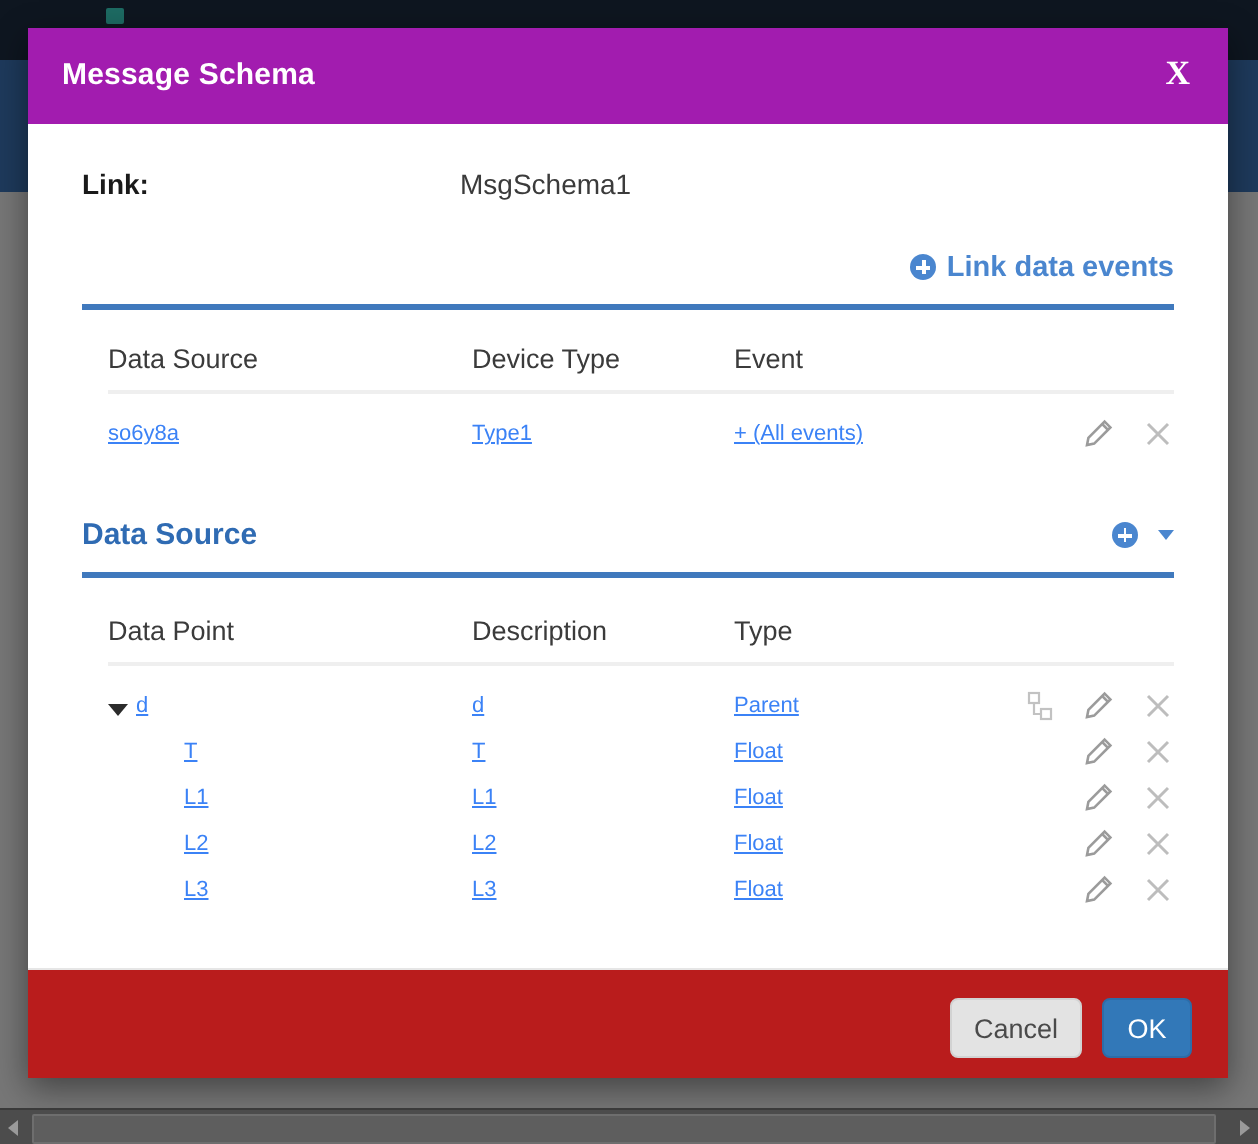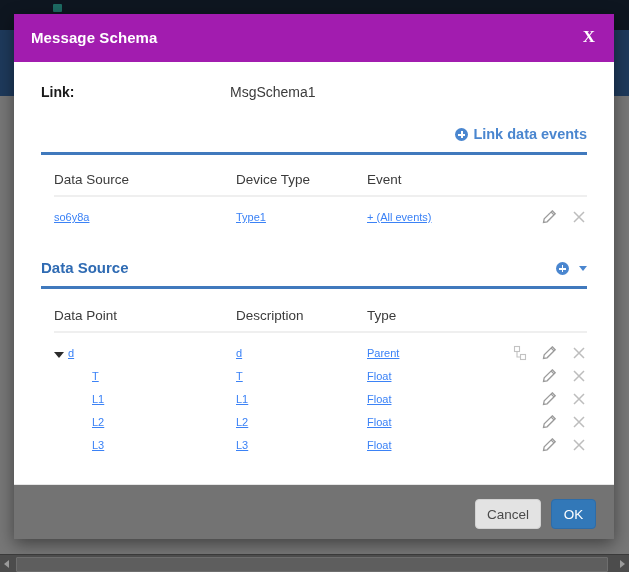--- a/index.html
+++ b/index.html
@@ -260,21 +260,21 @@
   .lvl0 { left: 14px; }
   .lvl1 { left: 38px; }
 
   
   #modal-footer {
     position: absolute;
     left: 0; bottom: 0;
     width: 100%;
     height: 54px;
     border-top: 1px solid #e6e6e6;
-    background: #737373;
+    background: #b91c1c;
   }
   .btn {
     position: absolute;
     top: 14px;
     height: 30px;
     border-radius: 4px;
     font-size: 13.5px;
     line-height: 30px;
     text-align: center;
     cursor: pointer;

